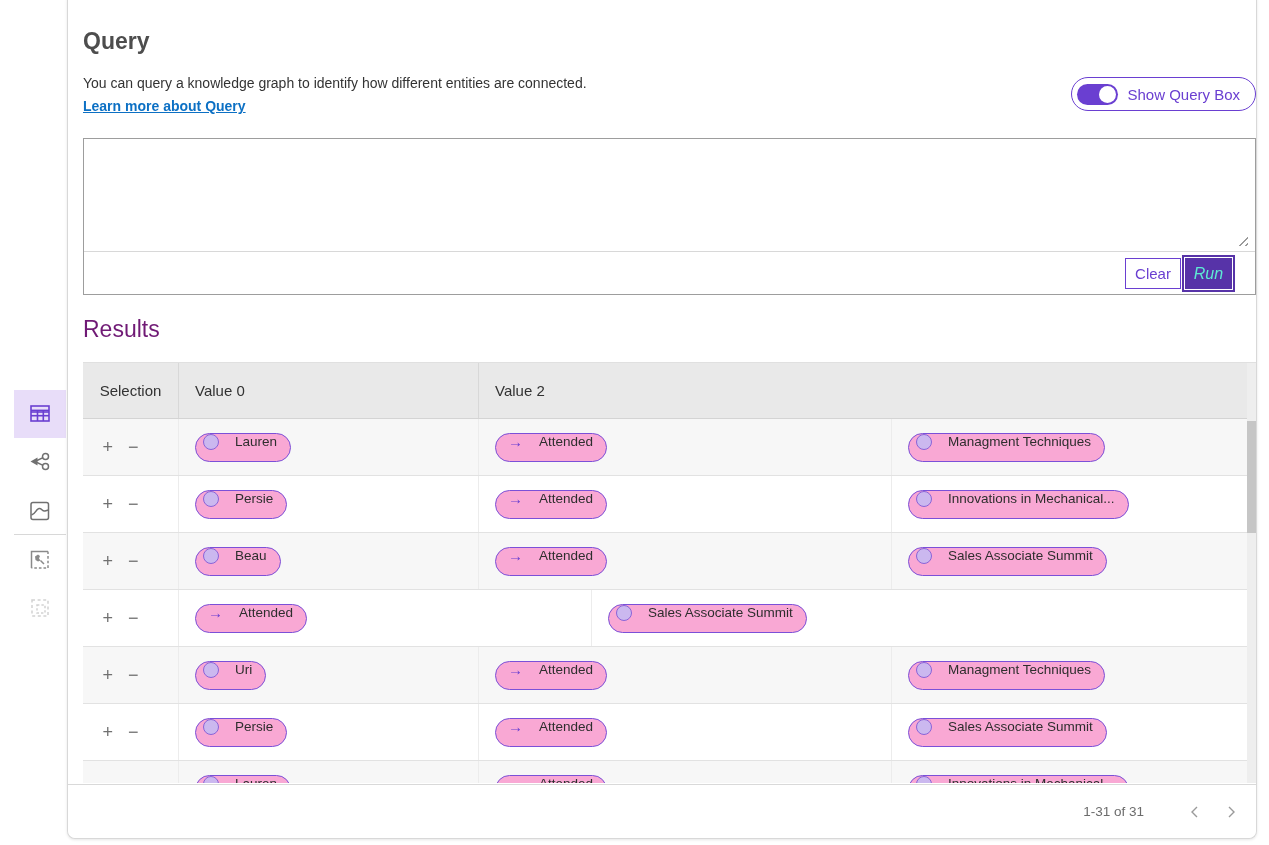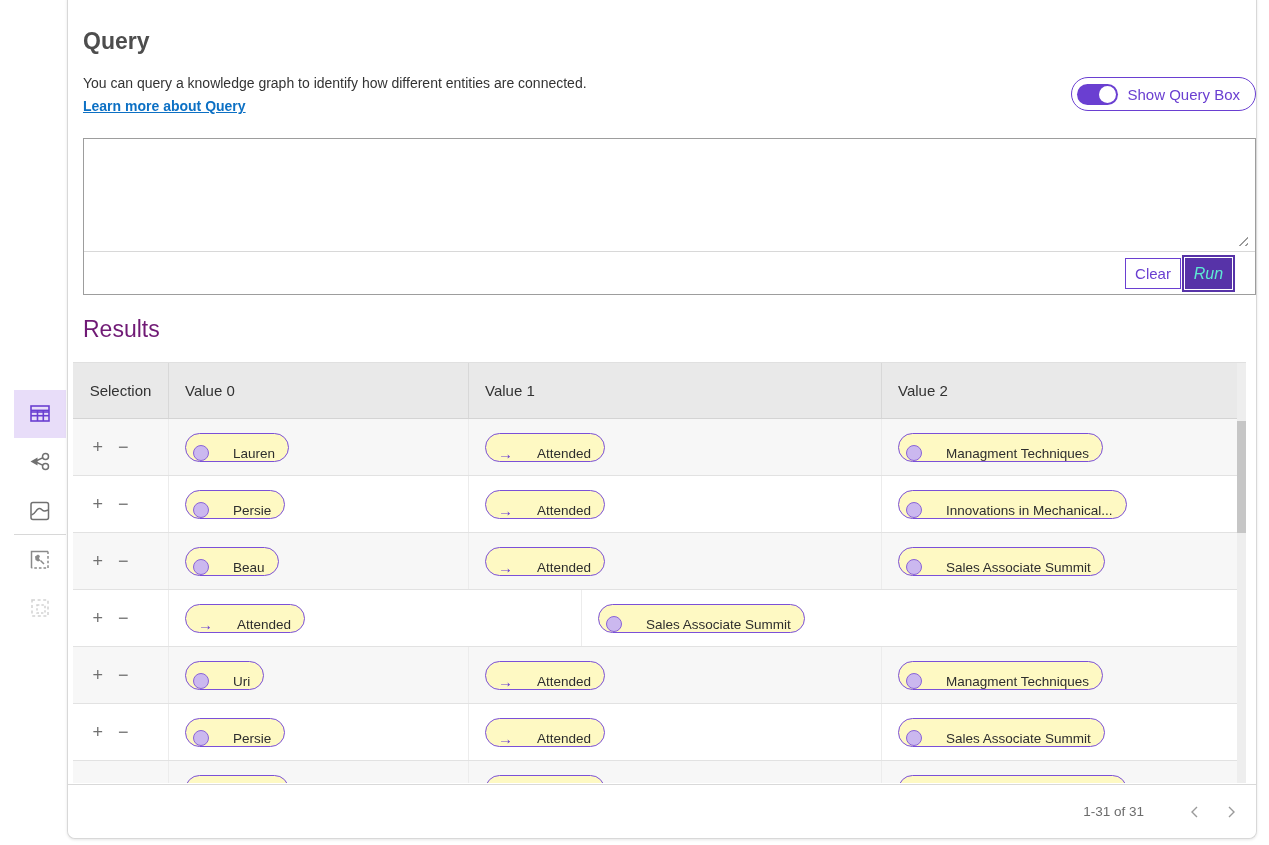--- a/index.html
+++ b/index.html
@@ -36,42 +36,42 @@
   .btn-row { position:absolute; left:0; top:112px; width:100%; height:44px; border-top:1px solid #d8d8d8;
     display:flex; align-items:center; justify-content:flex-end; gap:4px; padding-right:23px; }
   .btn-clear { width:56px; height:31px; background:#fff; border:1px solid #6a3fd1; color:#6a3fd1;
     font-family:inherit; font-size:15px; cursor:pointer; }
   .btn-run { width:47px; height:31px; background:#5733a8; border:none; color:#5eead4;
     font-family:inherit; font-size:16px; cursor:pointer; outline:2px solid #5733a8; outline-offset:1px;font-style:italic; }
 
   .results-title { position:absolute; left:15px; top:318px; font-size:23px; font-weight:400; color:#701a75; }
 
   
-  .table-wrap { position:absolute; left:5px; top:364px; width:1173px; height:421px;
+  .table-wrap { position:absolute; left:15px; top:364px; width:1173px; height:421px;
     overflow:hidden; background:#fff; border-top:1px solid #e0e0e0; }
   .thead { display:flex; height:56px; background:#e9e9e9; border-bottom:1px solid #d4d4d4; }
   .hcell { display:flex; align-items:center; font-size:15px; color:#323232; padding-left:16px;
     border-right:1px solid #d8d8d8; }
   .hcell:last-child { border-right:none; }
   .c-sel { width:96px;  flex:none; }
   .c-v0  { width:300px; flex:none; }
   .c-v1  { width:413px; flex:none; }
   .c-v2  { width:364px; flex:none; }
   .hcell.c-sel { justify-content:center; padding-left:0; }
 
   .trow { display:flex; height:57px; background:#fff; border-bottom:1px solid #e2e2e2; }
   .trow:nth-of-type(even) { background:#f7f7f7; }
   .cell { display:flex; align-items:center; padding-left:16px; border-right:1px solid #ececec; }
   .cell:last-child { border-right:none; }
   .cell.c-sel { justify-content:center; padding-left:0; padding-right:20px; gap:15px; }
   .sel-btn { font-size:18px; color:#707070; cursor:pointer; line-height:1; }
 
-  .pill { display:inline-flex; align-items:flex-end; height:29px; max-width:96%;
-    border:1.5px solid #7b50d8; border-radius:15px; background:#fef9c3;
-    padding:0 13px 0 7px; gap:24px; cursor:pointer; }
+  .pill { display:inline-flex; align-items:flex-start; height:29px; max-width:96%;
+    border:1.5px solid #7b50d8; border-radius:15px; background:#f9a8d4;
+    padding:0 13px 0 7px; gap:16px; cursor:pointer; }
   .pill-label { font-size:13.5px; color:#2e2e2e; white-space:nowrap; }
   .node { width:16px; height:16px; border-radius:50%; background:#cbb8ef; border:1.5px solid #8a63d8; flex:none; }
   .pill.rel { padding-left:12px; }
   .arrow { color:#6a3fd1; font-size:15px; line-height:1; }
 
   .scroll-track { position:absolute; right:0; top:0; width:9px; height:421px; background:#eeeeee; }
   .scroll-thumb { position:absolute; right:0; top:58px; width:9px; height:112px; background:#c6c6c6; cursor:grab; }
 
   
   .pagination { position:absolute; left:0; bottom:0; width:100%; height:54px; background:#fff;
@@ -154,21 +154,20 @@
       <button class="btn-run">Run</button>
     </div>
   </div>
 
   <h2 class="results-title">Results</h2>
 
   <div class="table-wrap">
     <div class="thead">
       <div class="hcell c-sel">Selection</div>
       <div class="hcell c-v0">Value 0</div>
-      <div class="hcell c-v1">Value 1</div>
       <div class="hcell c-v2">Value 2</div>
     </div>
 
     <div class="trow">
       <div class="cell c-sel">
         <span class="sel-btn">+</span>
         <span class="sel-btn">−</span>
       </div>
       <div class="cell c-v0">
           <span class="pill">

